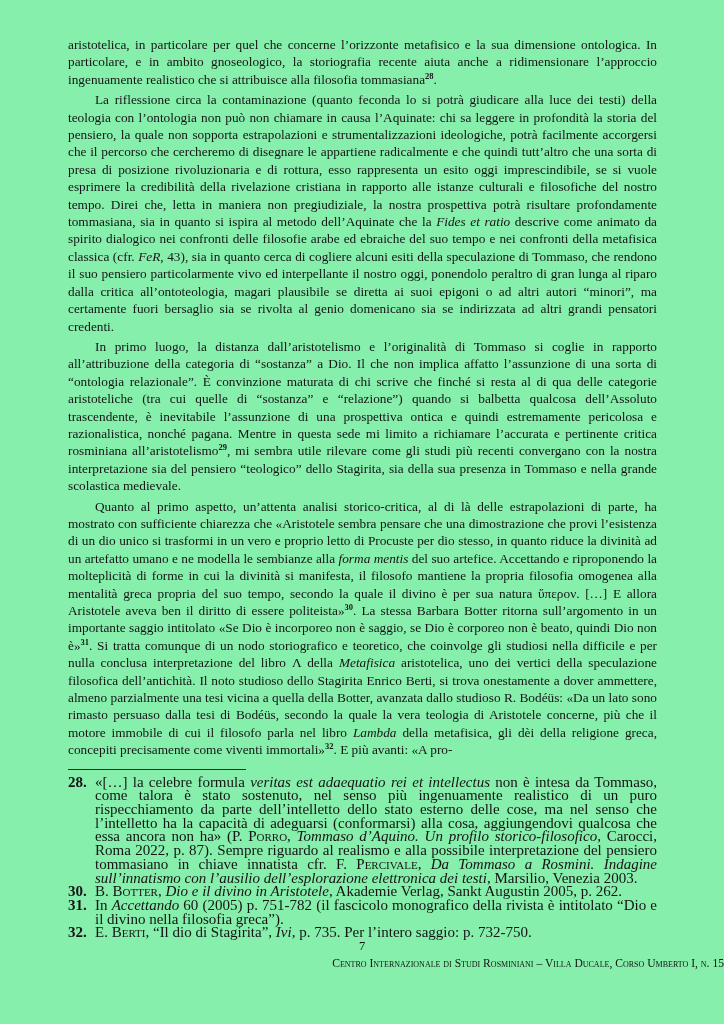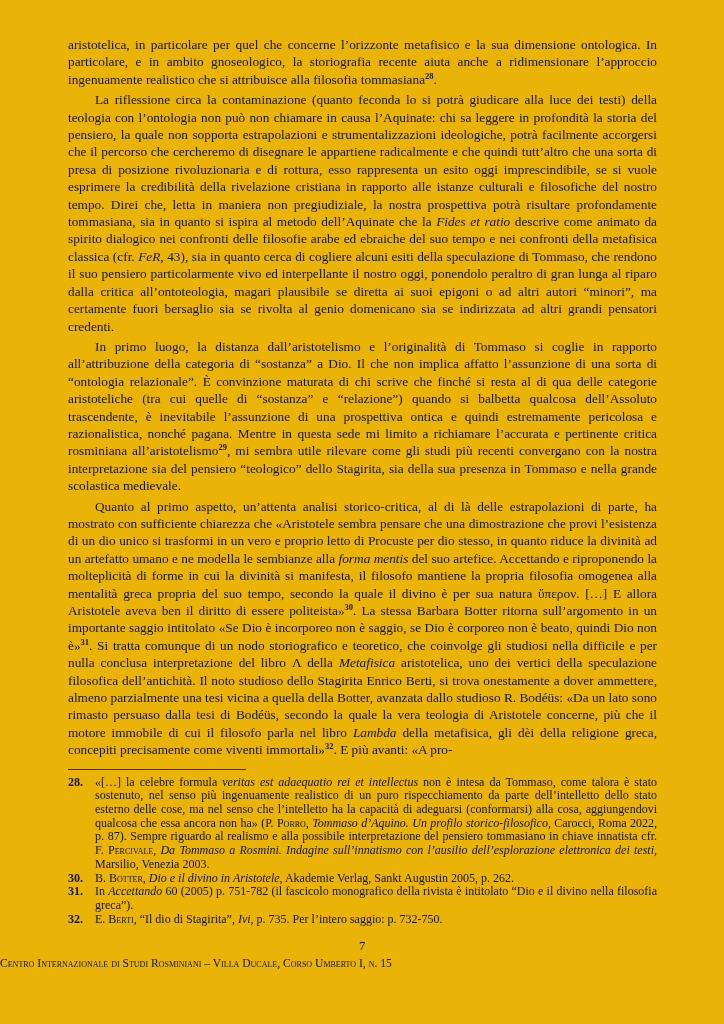--- a/index.html
+++ b/index.html
@@ -1,20 +1,20 @@
 <!DOCTYPE html>
 <html><head>
 <meta charset="utf-8">
 <style>
   html, body { margin: 0; padding: 0; background: #ffffff; }
   .page {
     position: relative;
     width: 724px;
     height: 1024px;
-    background: #eab308;
+    background: #86efac;
     overflow: hidden;
     font-family: "Liberation Serif", serif;
     color: #141414;
   }
   .content {
     position: absolute;
     left: 68px;
     top: 36px;
     width: 589px;
   }
@@ -35,41 +35,41 @@
     line-height: 0;
   }
   .fn-sep {
     border: 0;
     border-top: 1px solid #2a2a2a;
     width: 178px;
     margin: 10px 0 6px 0;
   }
   .footnote {
     display: flex;
-    font-size: 12px;
+    font-size: 15px;
     line-height: 13.7px;
     text-align: justify;
   }
   .fn-num {
     flex: 0 0 27px;
     font-weight: bold;
   }
   .fn-text { flex: 1; }
   .page-number {
     position: absolute;
     left: 0; right: 0;
     top: 939px;
     text-align: center;
     font-size: 12.5px;
   }
   .footer {
     position: absolute;
     left: 0; right: 0;
     top: 956px;
-    text-align: left;
+    text-align: right;
     font-size: 11.6px;
     line-height: 15.6px;
   }
   .footer .scaps { font-variant: small-caps; }
 </style>
 </head>
 <body>
 
 <div class="page">
   <div class="content">

